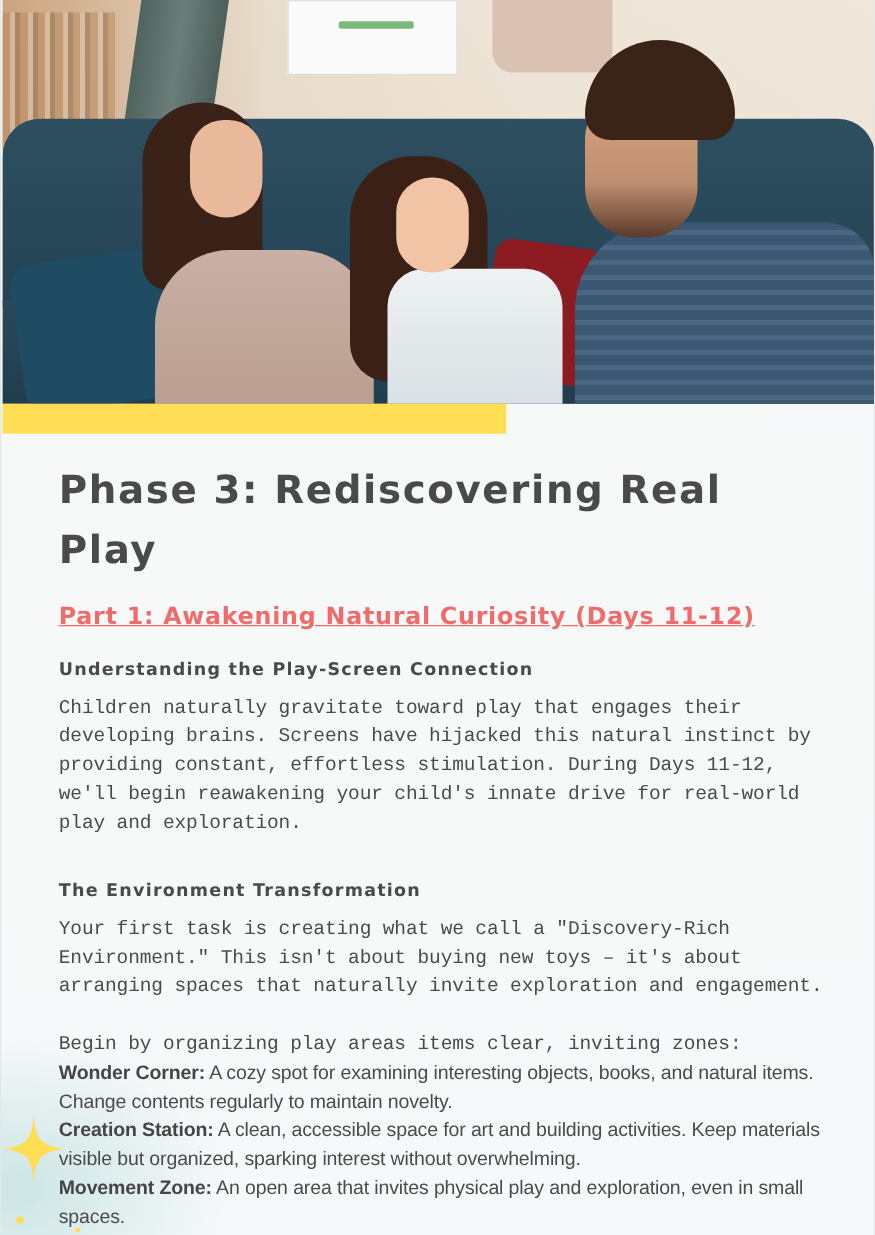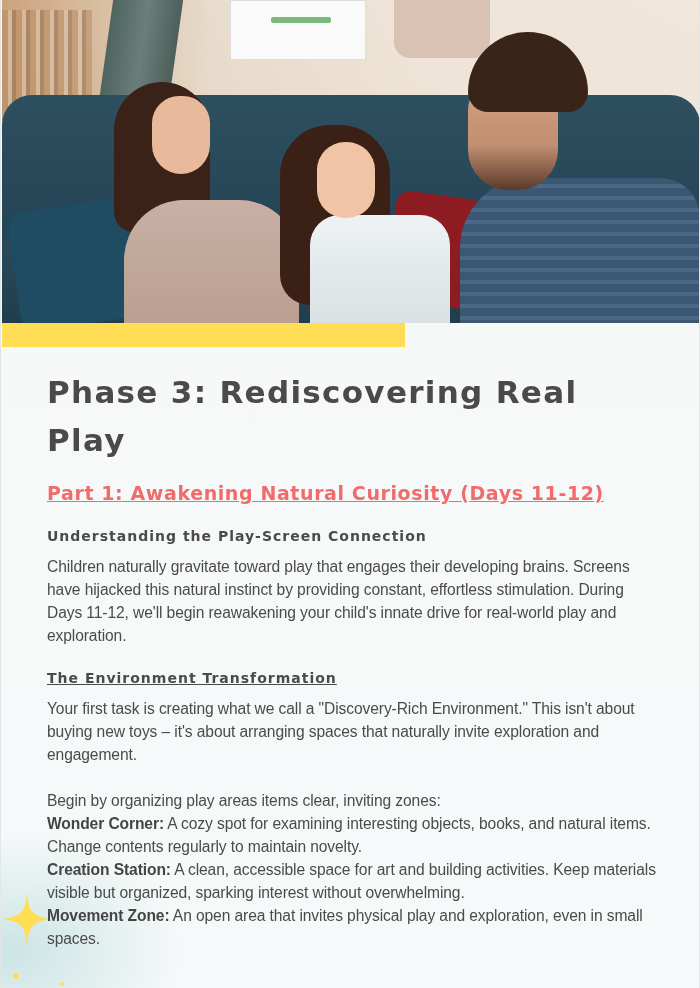--- a/index.html
+++ b/index.html
@@ -156,24 +156,24 @@
     .section-heading {
       margin: 0;
       font-family: "DejaVu Sans", sans-serif;
       font-weight: bold;
       font-size: 14px;
       letter-spacing: 1px;
       color: #4a4a4a;
       line-height: 28px;
     }
     .h-1 { margin-top: 14px; }
-    .h-2 { margin-top: 17px; text-decoration: underline; }
+    .h-2 { margin-top: 29px; }
     .para {
       margin: 5px 0 0 0;
-      font-family: Liberation Sans, sans-serif;
+      font-family: Liberation Mono, monospace;
       font-size: 15.6px;
       line-height: 23px;
       color: #4b4b4b;
       letter-spacing: -0.1px;
     }
     .para.gap { margin-top: 23px; }
     .zone {
       margin: 0;
       font-family: "Liberation Sans", sans-serif;
       font-size: 15.6px;

